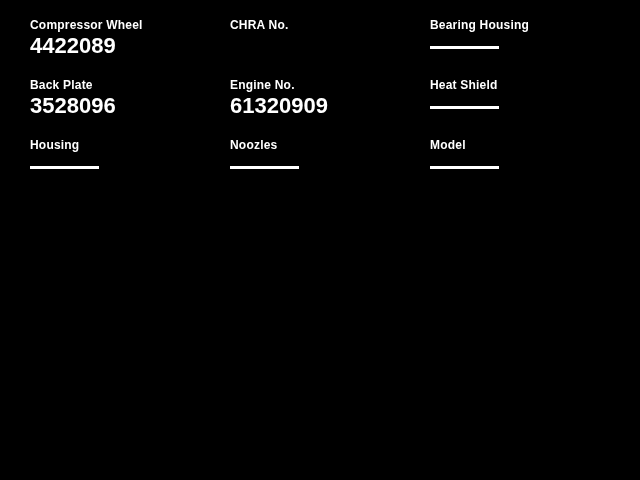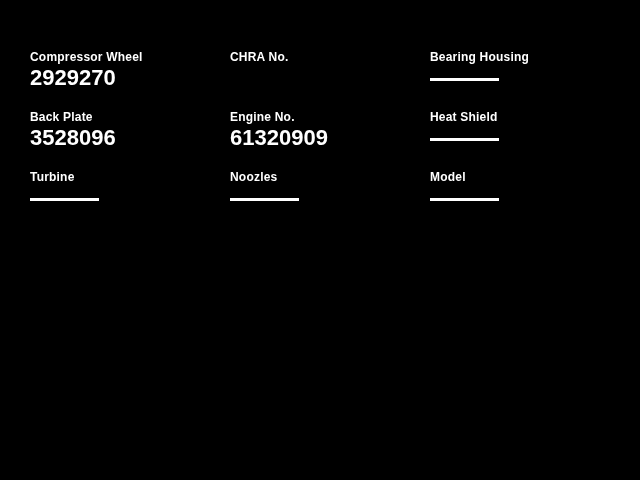--- a/index.html
+++ b/index.html
@@ -13,21 +13,21 @@
     overflow: hidden;
   }
   .fields-grid {
     position: absolute;
     left: 30px;
     top: 19px;
     display: grid;
     grid-template-columns: 200px 200px 200px;
     grid-auto-rows: 60px;
   }
-  .cell { position: relative; margin-top: 32px; }
+  .cell { position: relative; }
   .field-label {
     position: absolute;
     top: 0;
     left: 0;
     font-size: 12px;
     font-weight: bold;
     line-height: 13px;
     white-space: nowrap;
     letter-spacing: 0.2px;
   }
@@ -49,21 +49,21 @@
     background: currentColor;
   }
 </style>
 </head>
 <body style="background: rgb(0, 0, 0); color: rgb(255, 255, 255);">
 
 <div class="fields-grid">
 
   <div class="cell">
     <span class="field-label">Compressor Wheel</span>
-    <span class="field-value">2929270</span>
+    <span class="field-value">4422089</span>
 
   </div>
 
 
   <div class="cell">
     <span class="field-label">CHRA No.</span>
 
   </div>
 
   <div class="cell">
@@ -84,21 +84,21 @@
 
   </div>
 
   <div class="cell">
     <span class="field-label">Heat Shield</span>
     <span class="field-value"></span>
     <div class="empty-line"></div>
   </div>
 
   <div class="cell">
-    <span class="field-label">Turbine</span>
+    <span class="field-label">Housing</span>
     <span class="field-value"></span>
     <div class="empty-line"></div>
   </div>
 
 
   <div class="cell">
     <span class="field-label">Noozles</span>
     <span class="field-value"></span>
     <div class="empty-line"></div>
   </div>

